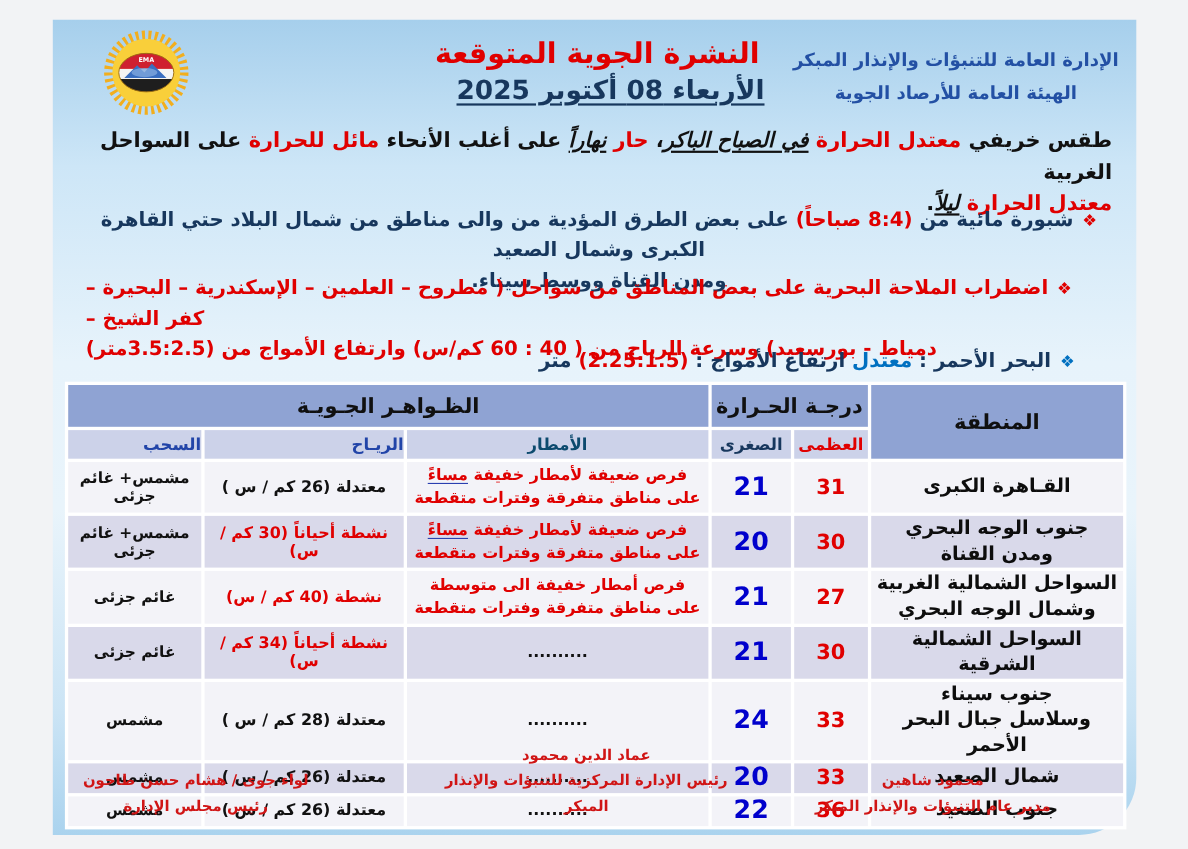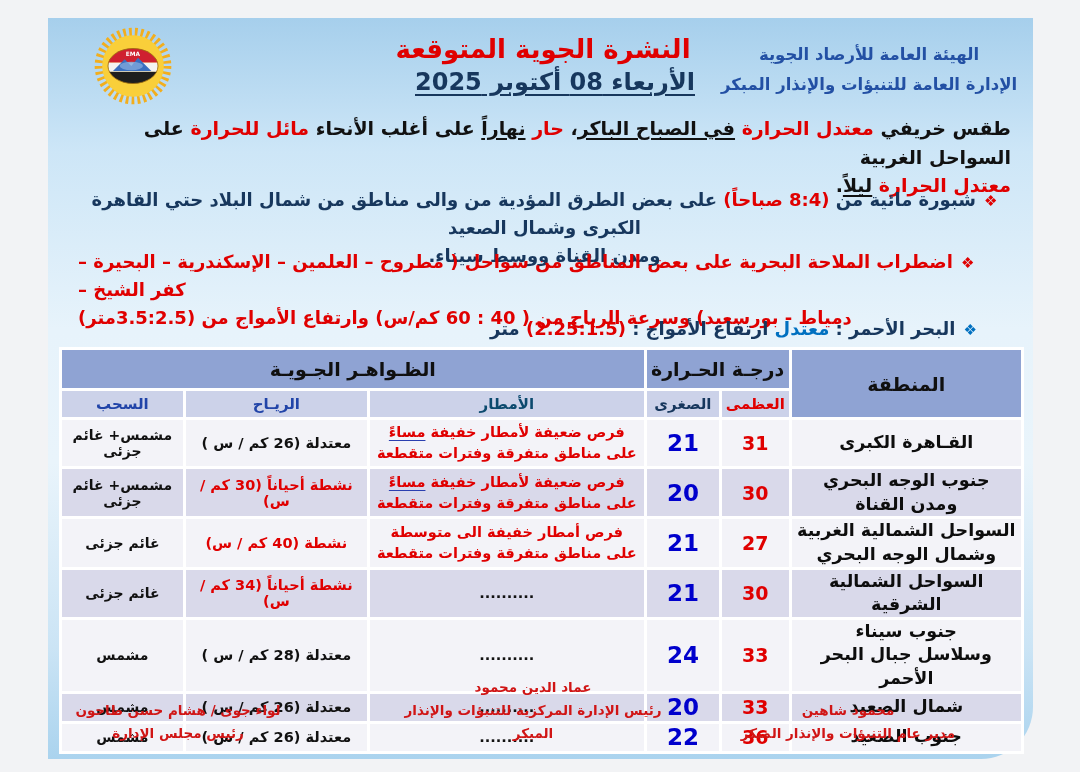--- a/index.html
+++ b/index.html
@@ -36,34 +36,34 @@
     font-size:19px; line-height:1.5; text-align:right; color:#111;
   }
   .bullet { position:absolute; right:22px; left:30px; font-size:18px; line-height:1.55; }
   .bullet .marker { font-size:15px; margin-left:8px; }
   .b-fog    { top:168px; text-align:center; color:#17375d; }
   .b-marine { top:230px; text-align:left; color:#e00000; }
   .b-redsea { top:297px; text-align:right; padding-right:34px; color:#17375d; }
   .c-red  { color:#e00000; }
   .c-navy { color:#17375d; }
   .c-blue { color:#0070c0; }
-  .u      { text-decoration:underline; text-underline-offset:3px; text-decoration-thickness:1.5px; }
+  .u      { text-decoration:underline; text-underline-offset:3px; text-decoration-thickness:1.5px;font-style:italic; }
   .u-blue { text-decoration:underline; text-underline-offset:3px; text-decoration-color:#2a3fb0; }
   
   .tbl-wrap { position:absolute; top:329px; right:9px; width:965px; }
   table {
     width:100%; border-collapse:separate; border-spacing:3px;
     background:#ffffff; table-layout:fixed; direction:rtl;
   }
   col.c-region { width:228px; } col.c-max { width:66px; } col.c-min { width:72px; }
   col.c-rain { width:272px; } col.c-wind { width:180px; } col.c-clouds { width:120px; }
   th, td { text-align:center; vertical-align:middle; }
   th.top  { background:#8fa3d3; color:#101010; font-size:19px; height:38px; }
   th.sub  { background:#ccd2e9; font-size:15px; height:26px; }
-  th.sub.lbl-clouds, th.sub.lbl-wind { color:#2144a8; }
+  th.sub.lbl-clouds, th.sub.lbl-wind { color:#2144a8;text-align:right; }
   th.sub.lbl-rain { color:#0c4a6e;margin-top:47px; }
   th.sub.lbl-min  { color:#17375d; }
   th.sub.lbl-max  { color:#e00000; }
   tr.plain td { background:#f3f3f8; }
   tr.alt   td { background:#d9d9ea; }
   td.region { font-size:17.5px; color:#0d0d0d; line-height:1.35; height:46px; }
   td.max { font-size:19px; color:#e00000; }
   td.min { font-size:23px; color:#0000cc; }
   td.rain { font-size:14.5px; line-height:1.45; }
   td.wind { font-size:14.5px; }
@@ -97,22 +97,22 @@
       <ellipse cx="60" cy="50" rx="30" ry="21" fill="none" stroke="#9a6a10" stroke-width="1"></ellipse>
       <text x="60" y="38" font-size="7" fill="#ffffff" text-anchor="middle" font-weight="bold">EMA</text>
     </svg>
 
     <div class="title-block">
       <div class="title">النشرة الجوية المتوقعة</div>
       <div class="date">الأربعاء 08 أكتوبر 2025</div>
     </div>
 
     <div class="org">
+      <div>الإدارة العامة للتنبؤات والإنذار المبكر</div>
       <div>الهيئة العامة للأرصاد الجوية</div>
-      <div>الإدارة العامة للتنبؤات والإنذار المبكر</div>
     </div>
   </div>
 
   <div class="summary"><span>طقس خريفي </span><span class="c-red">معتدل الحرارة</span><span> </span><span class="u">في الصباح الباكر</span><span>، </span><span class="c-red">حار</span><span> </span><span class="u">نهاراً</span><span> على أغلب الأنحاء </span><span class="c-red">مائل للحرارة</span><span> على السواحل الغربية</span><br><span class="c-red">معتدل الحرارة</span><span> </span><span class="u">ليلاً</span><span>.</span></div>
 
   <div class="bullet b-fog">
     <span class="marker c-red">❖</span><span><span class="c-navy">شبورة مائية من </span><span class="c-red">(8:4 صباحاً)</span><span class="c-navy"> على بعض الطرق المؤدية من والى مناطق من شمال البلاد حتي القاهرة الكبرى وشمال الصعيد</span><br><span class="c-navy">ومدن القناة ووسط سيناء.</span></span>
   </div>
 
   <div class="bullet b-marine">

